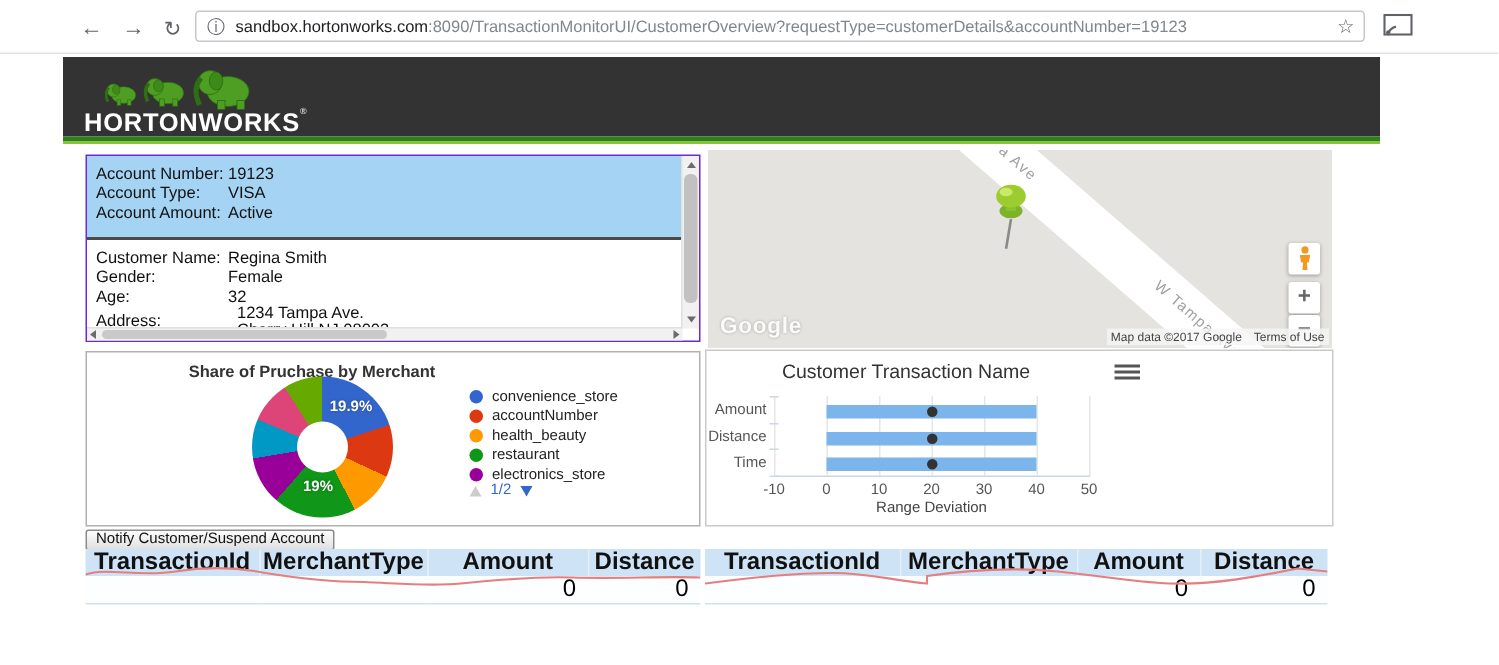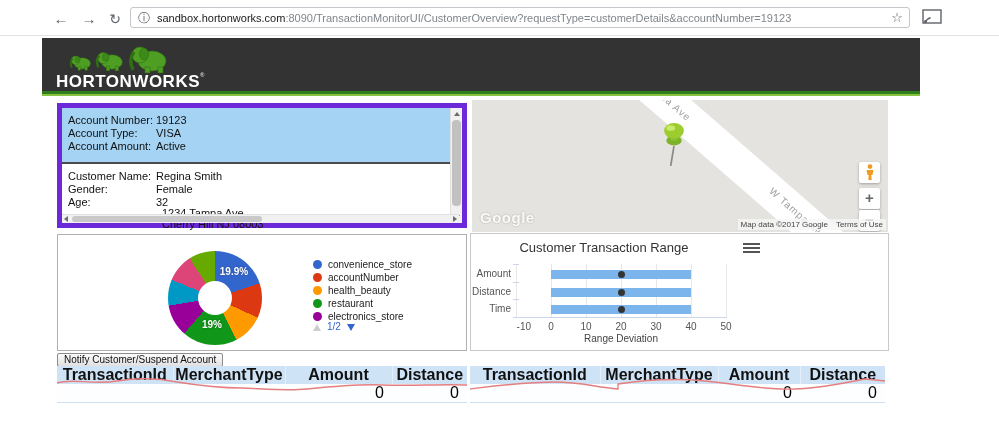--- a/index.html
+++ b/index.html
@@ -21,21 +21,21 @@
   
   .hw-header { position:absolute; left:42px; top:38px; width:878px; height:53px; background:#333333; }
   .hw-green { position:absolute; left:42px; top:91px; width:878px; height:5px;
               background:linear-gradient(#2f7d1b 0 55%, #85c341 55% 100%); }
   .hw-logo { position:absolute; left:14px; top:3px; width:150px; height:48px; }
   .hw-elephants { position:absolute; left:14px; top:0; }
   .hw-word { position:absolute; left:0px; top:31px; color:#ffffff; font-size:17px; font-weight:bold; letter-spacing:0.5px; }
   .hw-reg { font-size:6px; vertical-align:top; color:#cfd8cf; }
 
   
-  .acct { position:absolute; left:57px; top:103px; width:410px; height:125px; border:5px solid #6d28d9; background:#fff; font-size:11px; color:#111; }
+  .acct { position:absolute; left:57px; top:103px; width:410px; height:125px; border:1px solid #6d28d9; background:#fff; font-size:11px; color:#111; }
   .acct-blue { position:absolute; left:0; top:0; width:396px; height:54px; background:#a4d3f3; }
   .acct-divider { position:absolute; left:0; top:54px; width:396px; height:2px; background:#4b4b4b; }
   .kv { position:absolute; left:6px; white-space:nowrap; }
   .kv .k { display:inline-block; width:88px; }
   .kv .v { display:inline-block; }
   .addr2 { position:absolute; left:100px; white-space:nowrap; }
   .vsb { position:absolute; right:0; top:0; width:12px; height:115px; background:#f1f1f1; border-left:1px solid #e0e0e0; cursor:pointer; }
   .vsb-thumb { position:absolute; left:1px; top:12px; width:9px; height:86px; background:#c1c1c1; border-radius:4px; }
   .hsb { position:absolute; left:0; bottom:0; width:397px; height:9px; background:#f1f1f1; border-top:1px solid #e0e0e0; cursor:pointer; }
   .hsb-thumb { position:absolute; left:10px; top:1px; width:190px; height:6px; background:#c9c9c9; border-radius:3px; }
@@ -217,41 +217,42 @@
         <path d="M2.5,6 h7 l-1,5 h-1.2 l0.4,5 h-3.4 l0.4,-5 h-1.2 z" fill="#ef9b23"></path>
       </svg>
     </div>
     <div class="map-ctl ctl-zin">+</div>
     <div class="map-ctl ctl-zout">−</div>
     <div class="map-google">Google</div>
     <div class="map-attrib"><span>Map data ©2017 Google</span><span class="terms">Terms of Use</span></div>
   </div>
 
   <div class="pie-panel">
+    <div class="pie-title">Share of Pruchase by Merchant</div>
     <div class="donut">
       <div class="donut-hole"></div>
     </div>
     <div class="slice-label sl-blue">19.9%</div>
     <div class="slice-label sl-green">19%</div>
     <div class="legend">
       <div class="legend-item"><span class="swatch c0"></span><span>convenience_store</span></div>
       <div class="legend-item"><span class="swatch c1"></span><span>accountNumber</span></div>
       <div class="legend-item"><span class="swatch c2"></span><span>health_beauty</span></div>
       <div class="legend-item"><span class="swatch c3"></span><span>restaurant</span></div>
       <div class="legend-item"><span class="swatch c4"></span><span>electronics_store</span></div>
     </div>
     <div class="legend-pag">
       <div class="pag-up"></div>
       <div class="pag-num">1/2</div>
       <div class="pag-down"></div>
     </div>
   </div>
 
   <div class="range-panel">
-    <div class="range-title">Customer Transaction Range</div>
+    <div class="range-title">Customer Transaction Name</div>
     <div class="burger">
         <div></div>
         <div></div>
         <div></div>
       </div>
 
     <div class="gridline" style="left:45px;"></div>
     <div class="gridline" style="left:80px;"></div>
     <div class="gridline" style="left:115px;"></div>
     <div class="gridline" style="left:150px;"></div>
@@ -268,21 +269,21 @@
     <div class="ytick" style="top:65px;"></div>
     <div class="ytick" style="top:83px;"></div>
 
     <div class="bar" style="top:36px;"></div>
     <div class="bar" style="top:54px;"></div>
     <div class="bar" style="top:71px;"></div>
     <div class="dot" style="top:37px;"></div>
     <div class="dot" style="top:55px;"></div>
     <div class="dot" style="top:72px;"></div>
 
-    <div class="xtick" style="left:30px;text-align:right;">-10</div>
+    <div class="xtick" style="left:30px;">-10</div>
     <div class="xtick" style="left:65px;">0</div>
     <div class="xtick" style="left:100px;">10</div>
     <div class="xtick" style="left:135px;">20</div>
     <div class="xtick" style="left:170px;">30</div>
     <div class="xtick" style="left:205px;">40</div>
     <div class="xtick" style="left:240px;">50</div>
 
     <div class="xlabel">Range Deviation</div>
     <div class="credit">Highcharts.com</div>
   </div>

